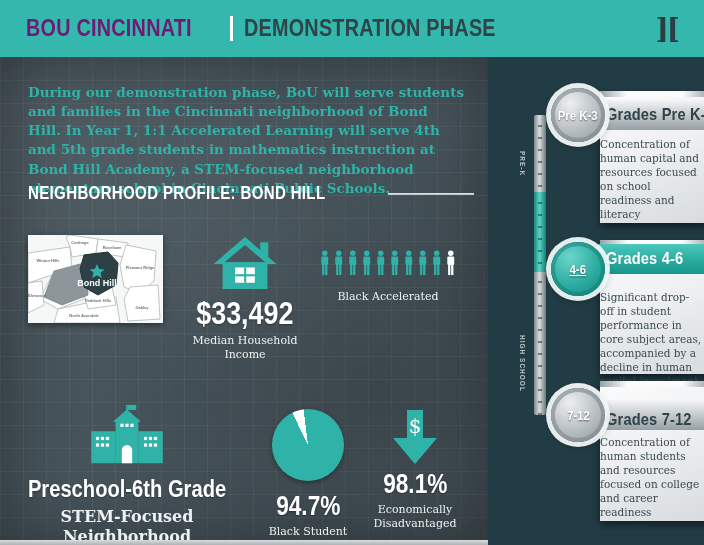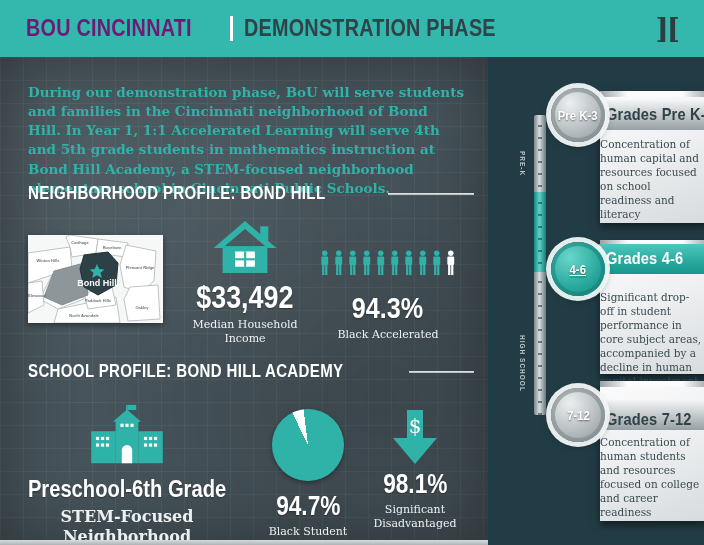--- a/index.html
+++ b/index.html
@@ -37,21 +37,21 @@
   .sec1 { top:126px; } .sec2 { top:304px; }
   .sec-title { color:#ffffff; font-size:17.5px; font-weight:bold; letter-spacing:.4px; white-space:pre-wrap; }
   .sec-line { flex:1; height:2px; background:linear-gradient(180deg,#ffffff,#b9c1c4); opacity:.9; }
 
   .stat { position:absolute; text-align:center; }
   .stat-value { color:#ffffff; font-weight:bold; line-height:1; text-shadow:0 1px 2px rgba(0,0,0,.35); }
   .stat-label { color:#eef1f2; font-family:"DejaVu Serif", serif; font-size:11px; line-height:1.25; margin-top:5px; }
 
   .map-wrap { position:absolute; left:28px; top:178px; width:135px; height:88px; box-shadow:0 2px 6px rgba(0,0,0,.45); }
 
-  .income-stat { left:172px; top:164px; width:146px; }
+  .income-stat { left:172px; top:180px; width:146px; }
   .income-stat .stat-value { font-size:32px; margin-top:4px; }
   .pop-stat { left:316px; top:184px; width:144px; }
   .pop-stat .stat-value { font-size:30px; margin-top:8px; }
   .people-row { display:flex; justify-content:center; gap:2.5px; height:44px; align-items:flex-end; }
   .person { width:11.5px; height:44px; }
   .person.p-teal rect, .person.p-teal circle { fill:#2fb3a9; }
   .person.p-white rect, .person.p-white circle { fill:#ffffff; }
 
   .school-stat { left:6px; top:346px; width:242px; }
   .school-stat .stat-value { font-size:24px; margin-top:6px; }
@@ -235,28 +235,23 @@
               <rect x="5.4" y="24" width="3.9" height="19"></rect>
               <rect x="10.7" y="24" width="3.9" height="19"></rect>
             </svg>
             <svg class="person p-white" viewBox="0 0 20 44">
               <circle cx="10" cy="5.2" r="4.8"></circle>
               <rect x="4" y="10.8" width="12" height="14.5" rx="2"></rect>
               <rect x="5.4" y="24" width="3.9" height="19"></rect>
               <rect x="10.7" y="24" width="3.9" height="19"></rect>
             </svg>
           </div>
-        <div class="stat-value"><span class="cond-c">94.3%</span></div>
         <div class="stat-label">Black Accelerated</div>
       </div>
 
-      <div class="sec sec2">
-        <span class="sec-title"><span class="cond">SCHOOL PROFILE:  BOND HILL ACADEMY</span></span>
-        <span class="sec-line"></span>
-      </div>
 
       <div class="stat school-stat">
         <svg width="88" height="64" viewBox="0 0 88 68">
           <g fill="#2fb3a9">
             <rect x="43" y="2" width="1.8" height="8"></rect>
             <rect x="44.8" y="2" width="9" height="5.5"></rect>
             <polygon points="29,20 44,7 59,20"></polygon>
             <rect x="32" y="18" width="24" height="46"></rect>
             <rect x="6" y="30" width="26" height="34"></rect>
             <rect x="56" y="30" width="26" height="34"></rect>
@@ -289,21 +284,21 @@
         <div class="stat-value"><span class="cond-c">94.7%</span></div>
         <div class="stat-label">Black Student Population</div>
       </div>
 
       <div class="stat arrow-stat">
         <svg width="46" height="58" viewBox="0 0 46 58">
           <polygon points="15,1 31,1 31,29 45,29 23,55 1,29 15,29" fill="#2fb3a9"></polygon>
           <text x="23" y="24" text-anchor="middle" fill="#ffffff" font-size="20" font-family="DejaVu Serif, serif">$</text>
         </svg>
         <div class="stat-value"><span class="cond-c">98.1%</span></div>
-        <div class="stat-label">Significant Disadvantaged</div>
+        <div class="stat-label">Economically Disadvantaged</div>
       </div>
 
       <div class="bottom-strip"></div>
     </div>
 
     <div class="right-col">
 
       <div class="tbar"></div>
       <div class="tbar-teal"></div>
 

